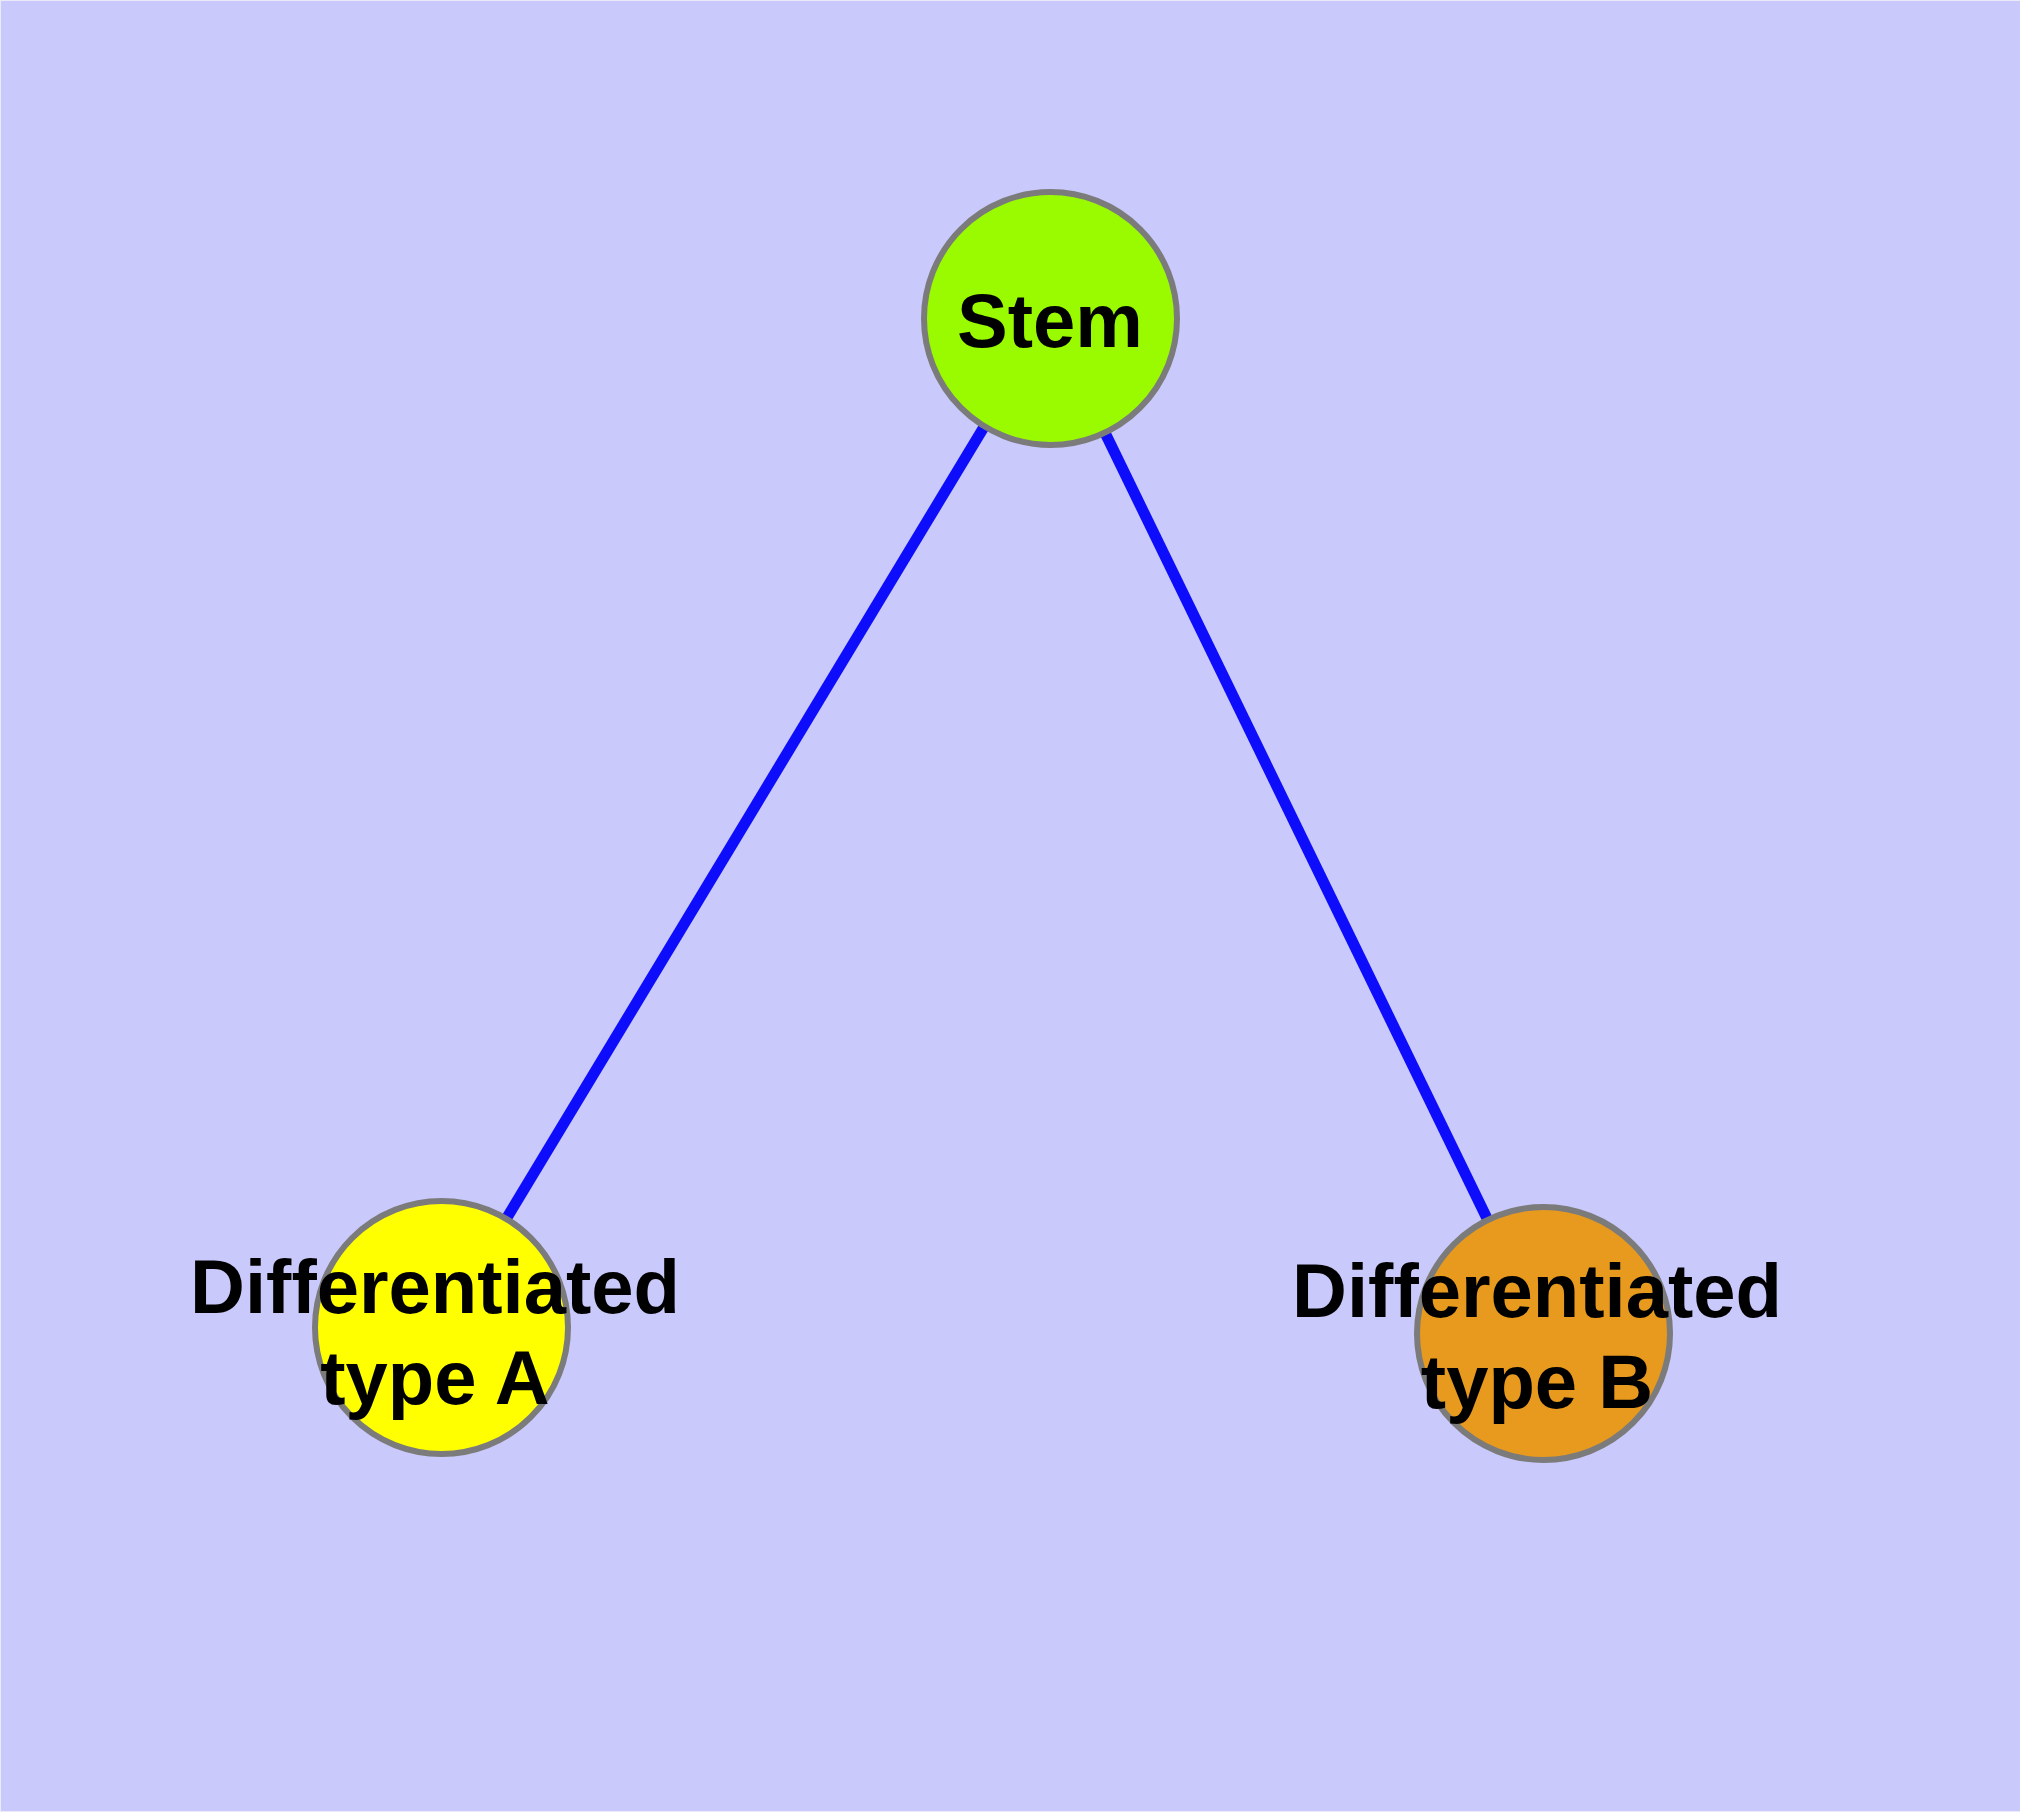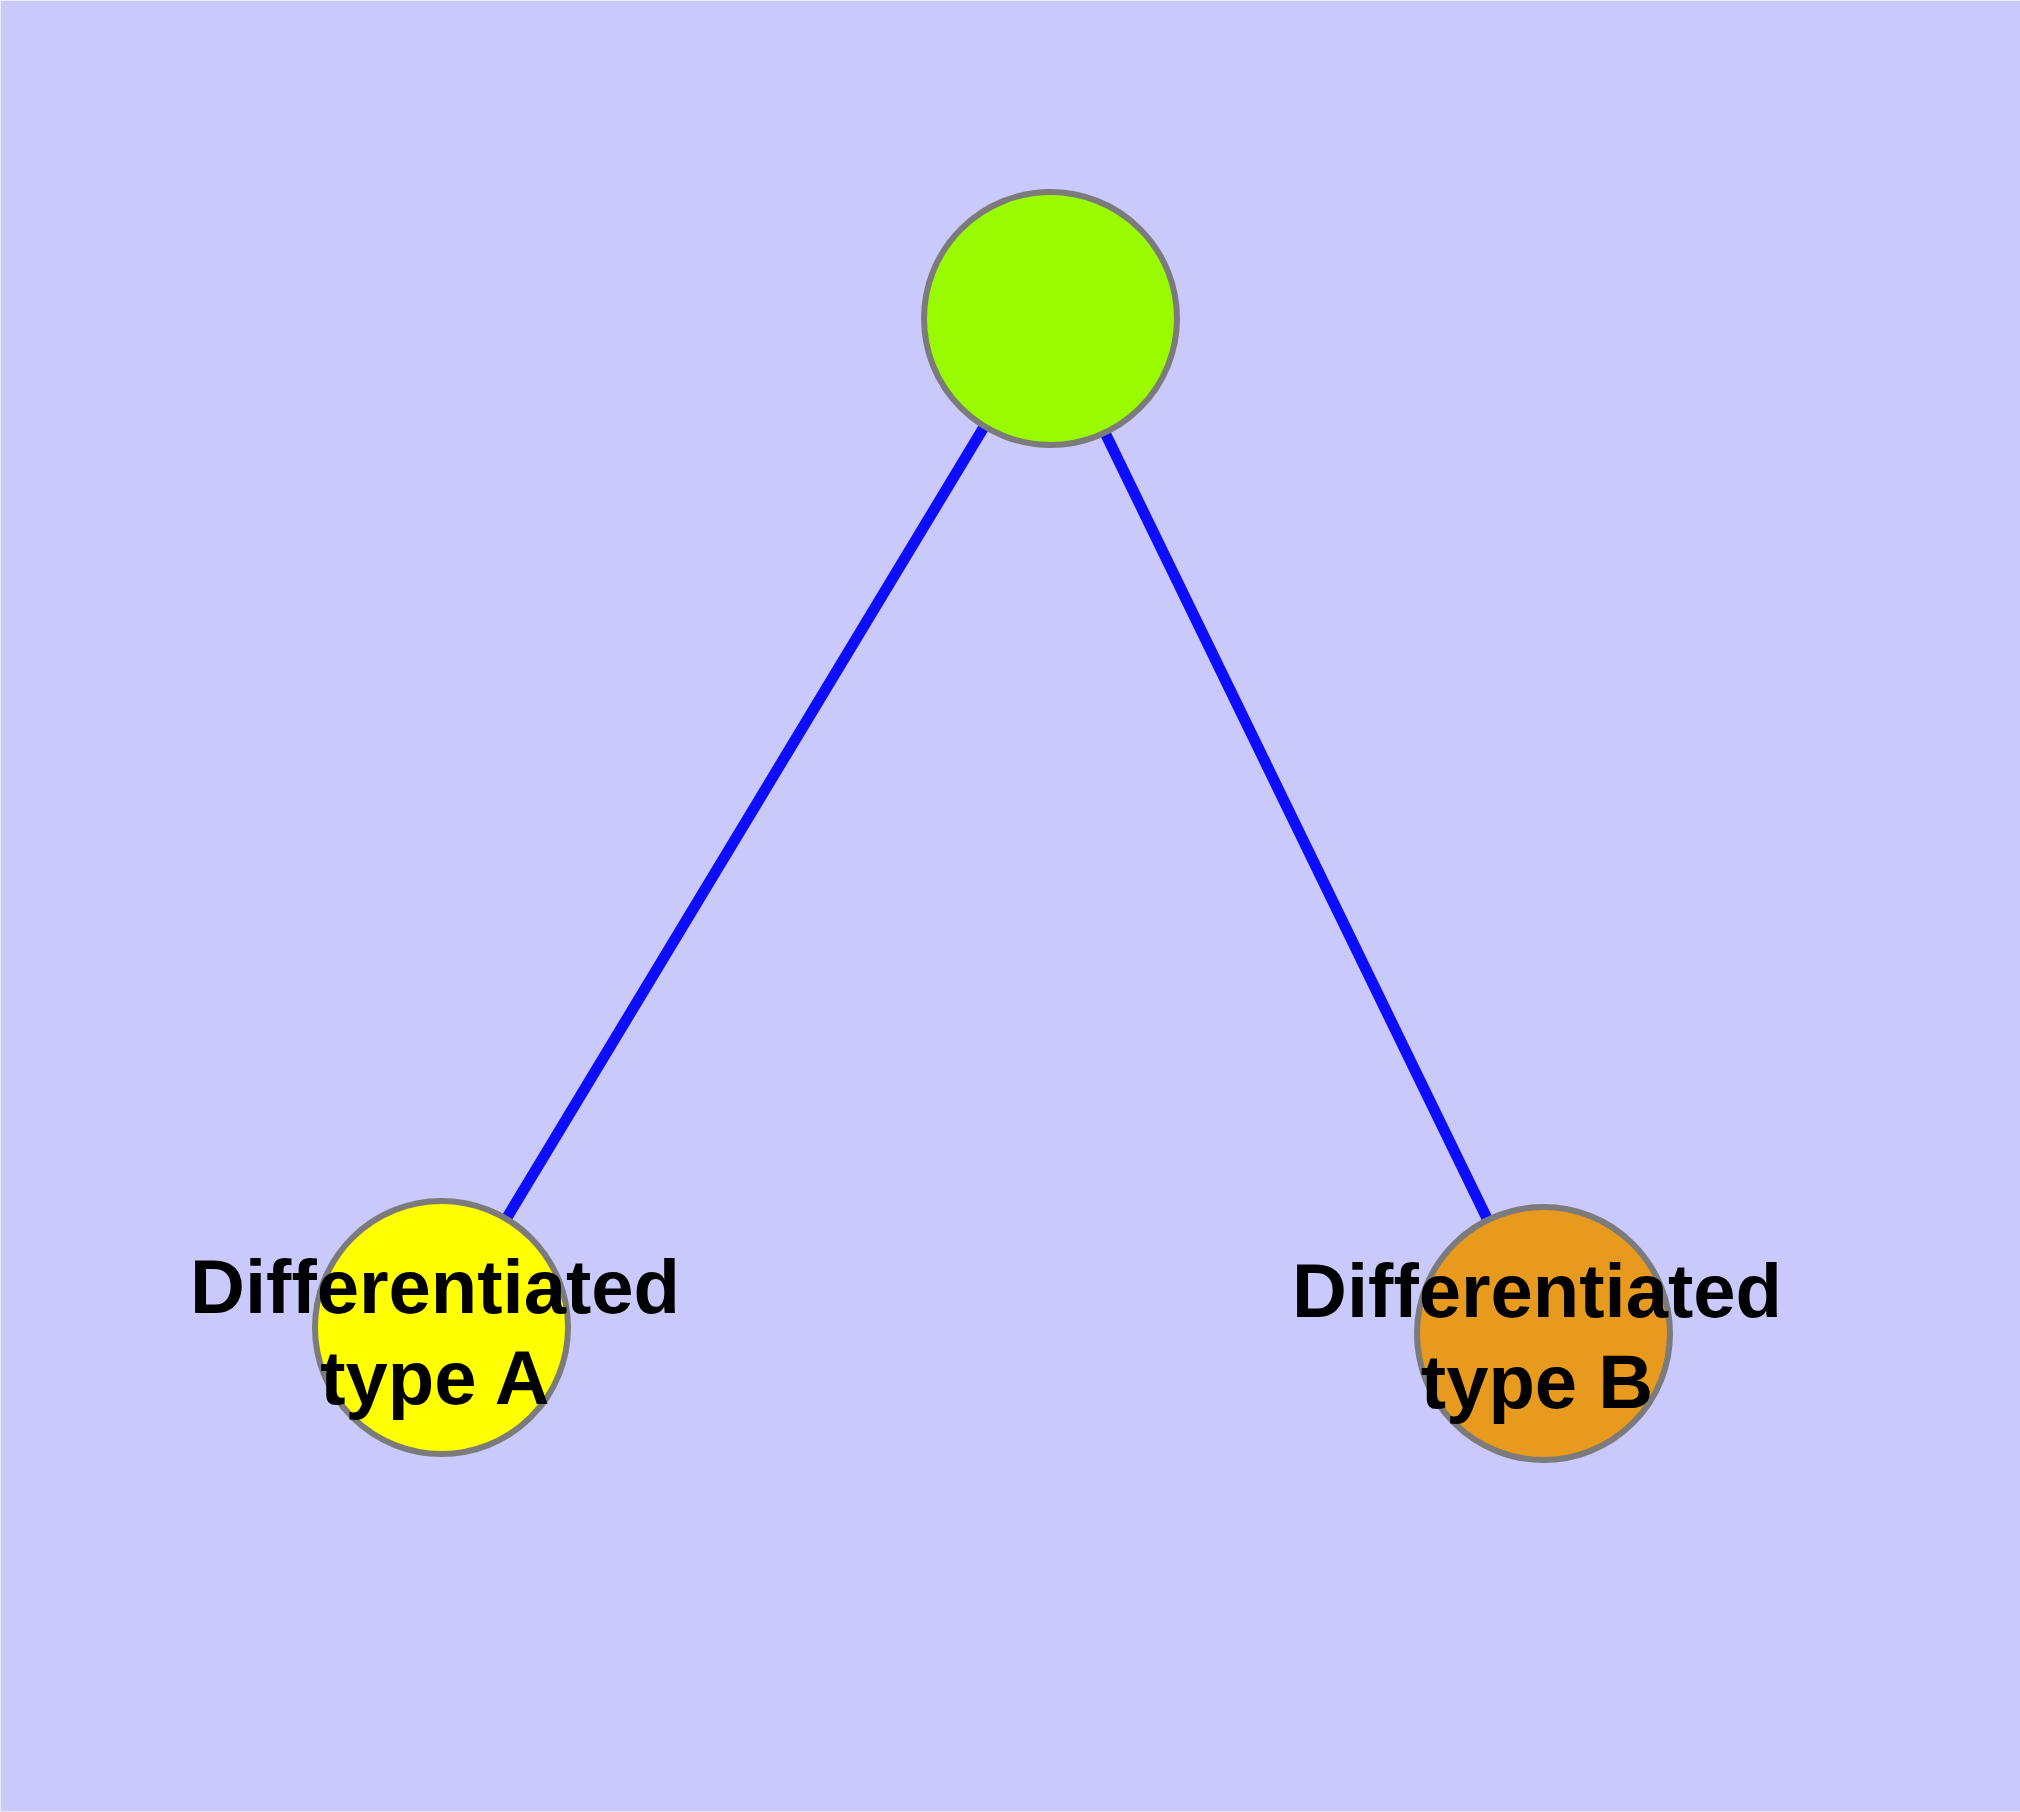--- a/index.html
+++ b/index.html
@@ -76,20 +76,21 @@
 
   <svg class="edges-layer" viewBox="0 0 2384 2138" xmlns="http://www.w3.org/2000/svg">
     <line class="edge-line" x1="1238" y1="375" x2="520" y2="1565"></line>
     <line class="edge-line" x1="1238" y1="375" x2="1820" y2="1572"></line>
   </svg>
 
   <div class="node node-stem"></div>
   <div class="node node-type-a"></div>
   <div class="node node-type-b"></div>
 
+  <div class="node-label label-stem">Stem</div>
 
   <div class="node-label label-type-a">Differentiated
 type A</div>
 
   <div class="node-label label-type-b">Differentiated
 type B</div>
 
 </div>
 
 

